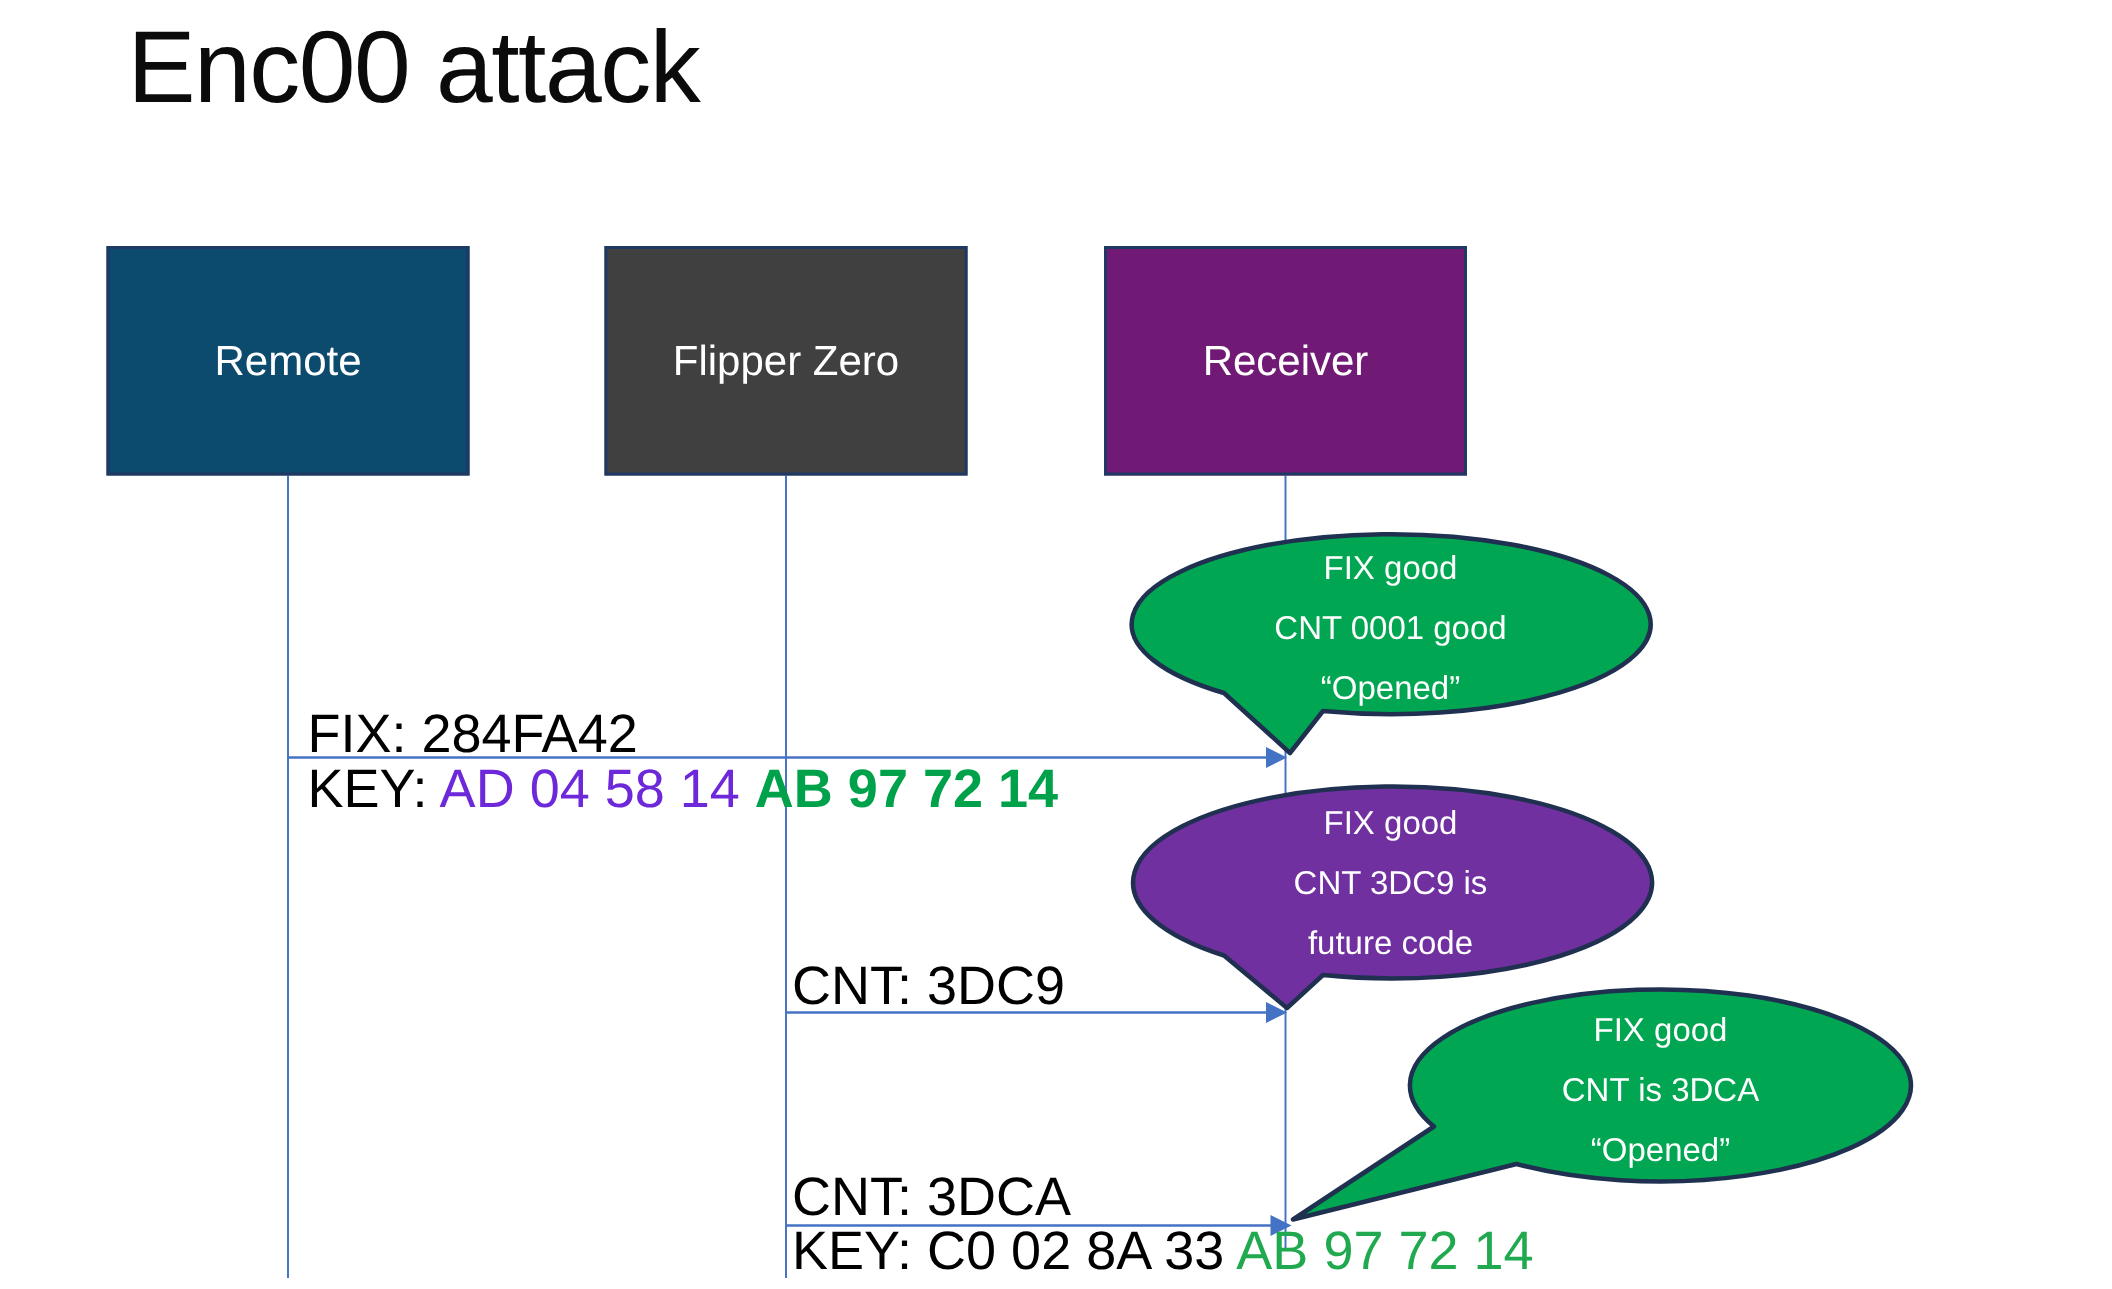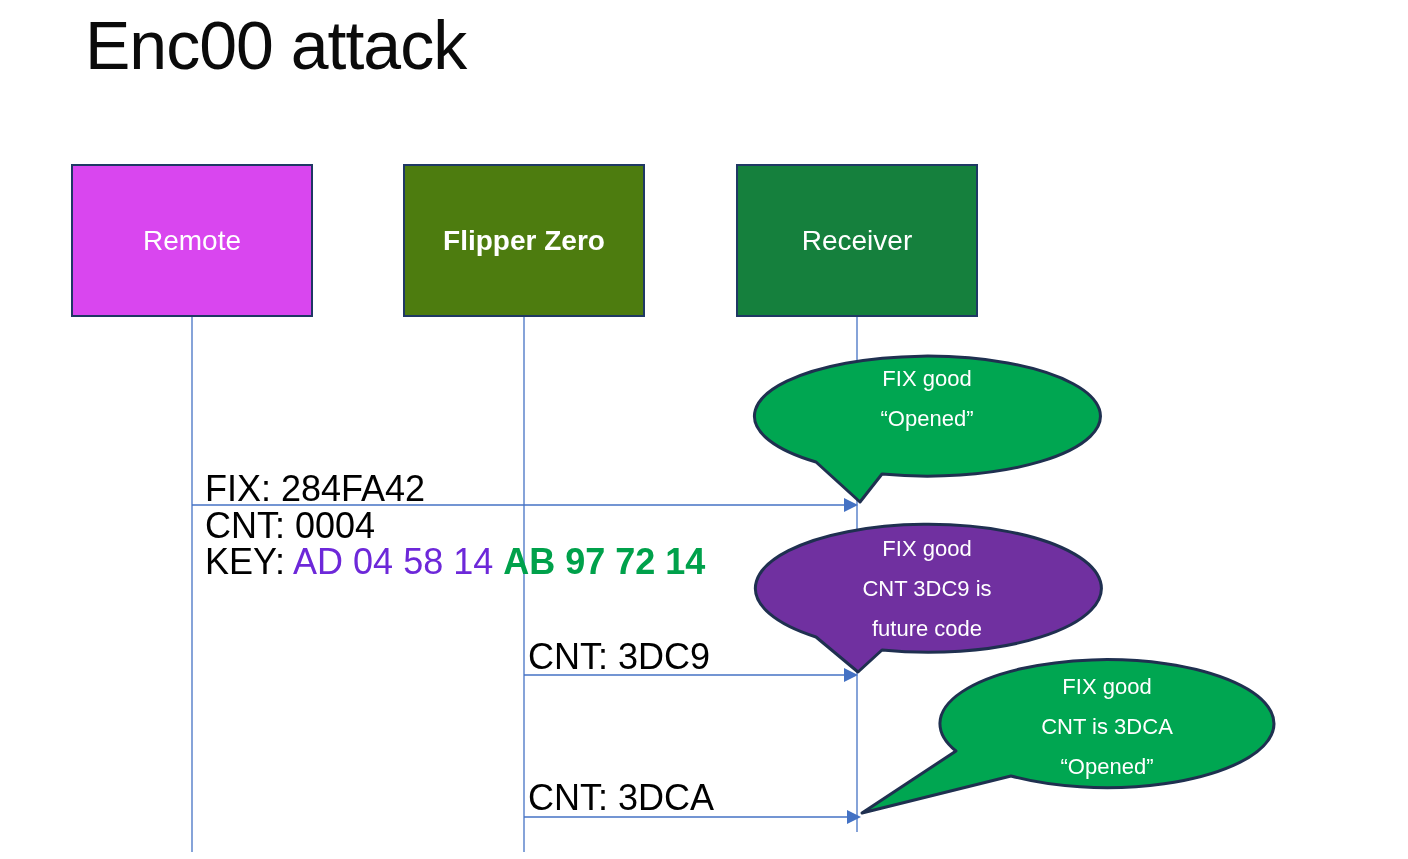--- a/index.html
+++ b/index.html
@@ -55,52 +55,53 @@
     <g>
       <line class="msgline" x1="512" y1="675" x2="834" y2="675"></line>
       <path class="arrowhead" d="M 846 675 L 832 668 L 832 682 Z"></path>
     </g>
     <g>
       <line class="msgline" x1="512" y1="817" x2="837" y2="817"></line>
       <path class="arrowhead" d="M 849 817 L 835 810 L 835 824 Z"></path>
     </g>
   </svg>
 
-  <div class="actor actor-remote" style="background: #d946ef;">
+  <div class="actor actor-remote" style="background: #0c4a6e;">
     <span>Remote</span>
   </div>
-  <div class="actor actor-flipper" style="background: #4d7c0f; font-weight: bold;">
+  <div class="actor actor-flipper" style="background: #404040;">
     <span>Flipper Zero</span>
   </div>
-  <div class="actor actor-receiver" style="background: #15803d;">
+  <div class="actor actor-receiver" style="background: #701a75;">
     <span>Receiver</span>
   </div>
 
   <div class="msg" style="left:193px;top:471px;">
     <span>FIX: 284FA42</span>
   </div>
   <div class="msg" style="left:193px;top:508px;">
-    <div>
-      <span>CNT: 0004</span>
-    </div>
     <div>
       <span>KEY: </span><span style="color: #6d28d9;">AD 04 58 14 </span><span style="font-weight: bold; color: rgb(0, 161, 75);">AB 97 72 14</span>
     </div>
   </div>
 
   <div class="msg" style="left:516px;top:639px;">
     <span>CNT: 3DC9</span>
   </div>
 
   <div class="msg" style="left:516px;top:780px;">
     <span>CNT: 3DCA</span>
   </div>
+  <div class="msg" style="left:516px;top:816px;">
+    <span>KEY: C0 02 8A 33 </span><span style="color: rgb(33, 169, 79);">AB 97 72 14</span>
+  </div>
 
   <div class="callout-text" style="left:742px;top:359px;width:346px;">
     <div>FIX good</div>
+    <div>CNT 0001 good</div>
     <div>“Opened”</div>
   </div>
   <div class="callout-text" style="left:742px;top:529px;width:346px;">
     <div>FIX good</div>
     <div>CNT 3DC9 is</div>
     <div>future code</div>
   </div>
   <div class="callout-text" style="left:928px;top:667px;width:334px;">
     <div>FIX good</div>
     <div>CNT is 3DCA</div>

